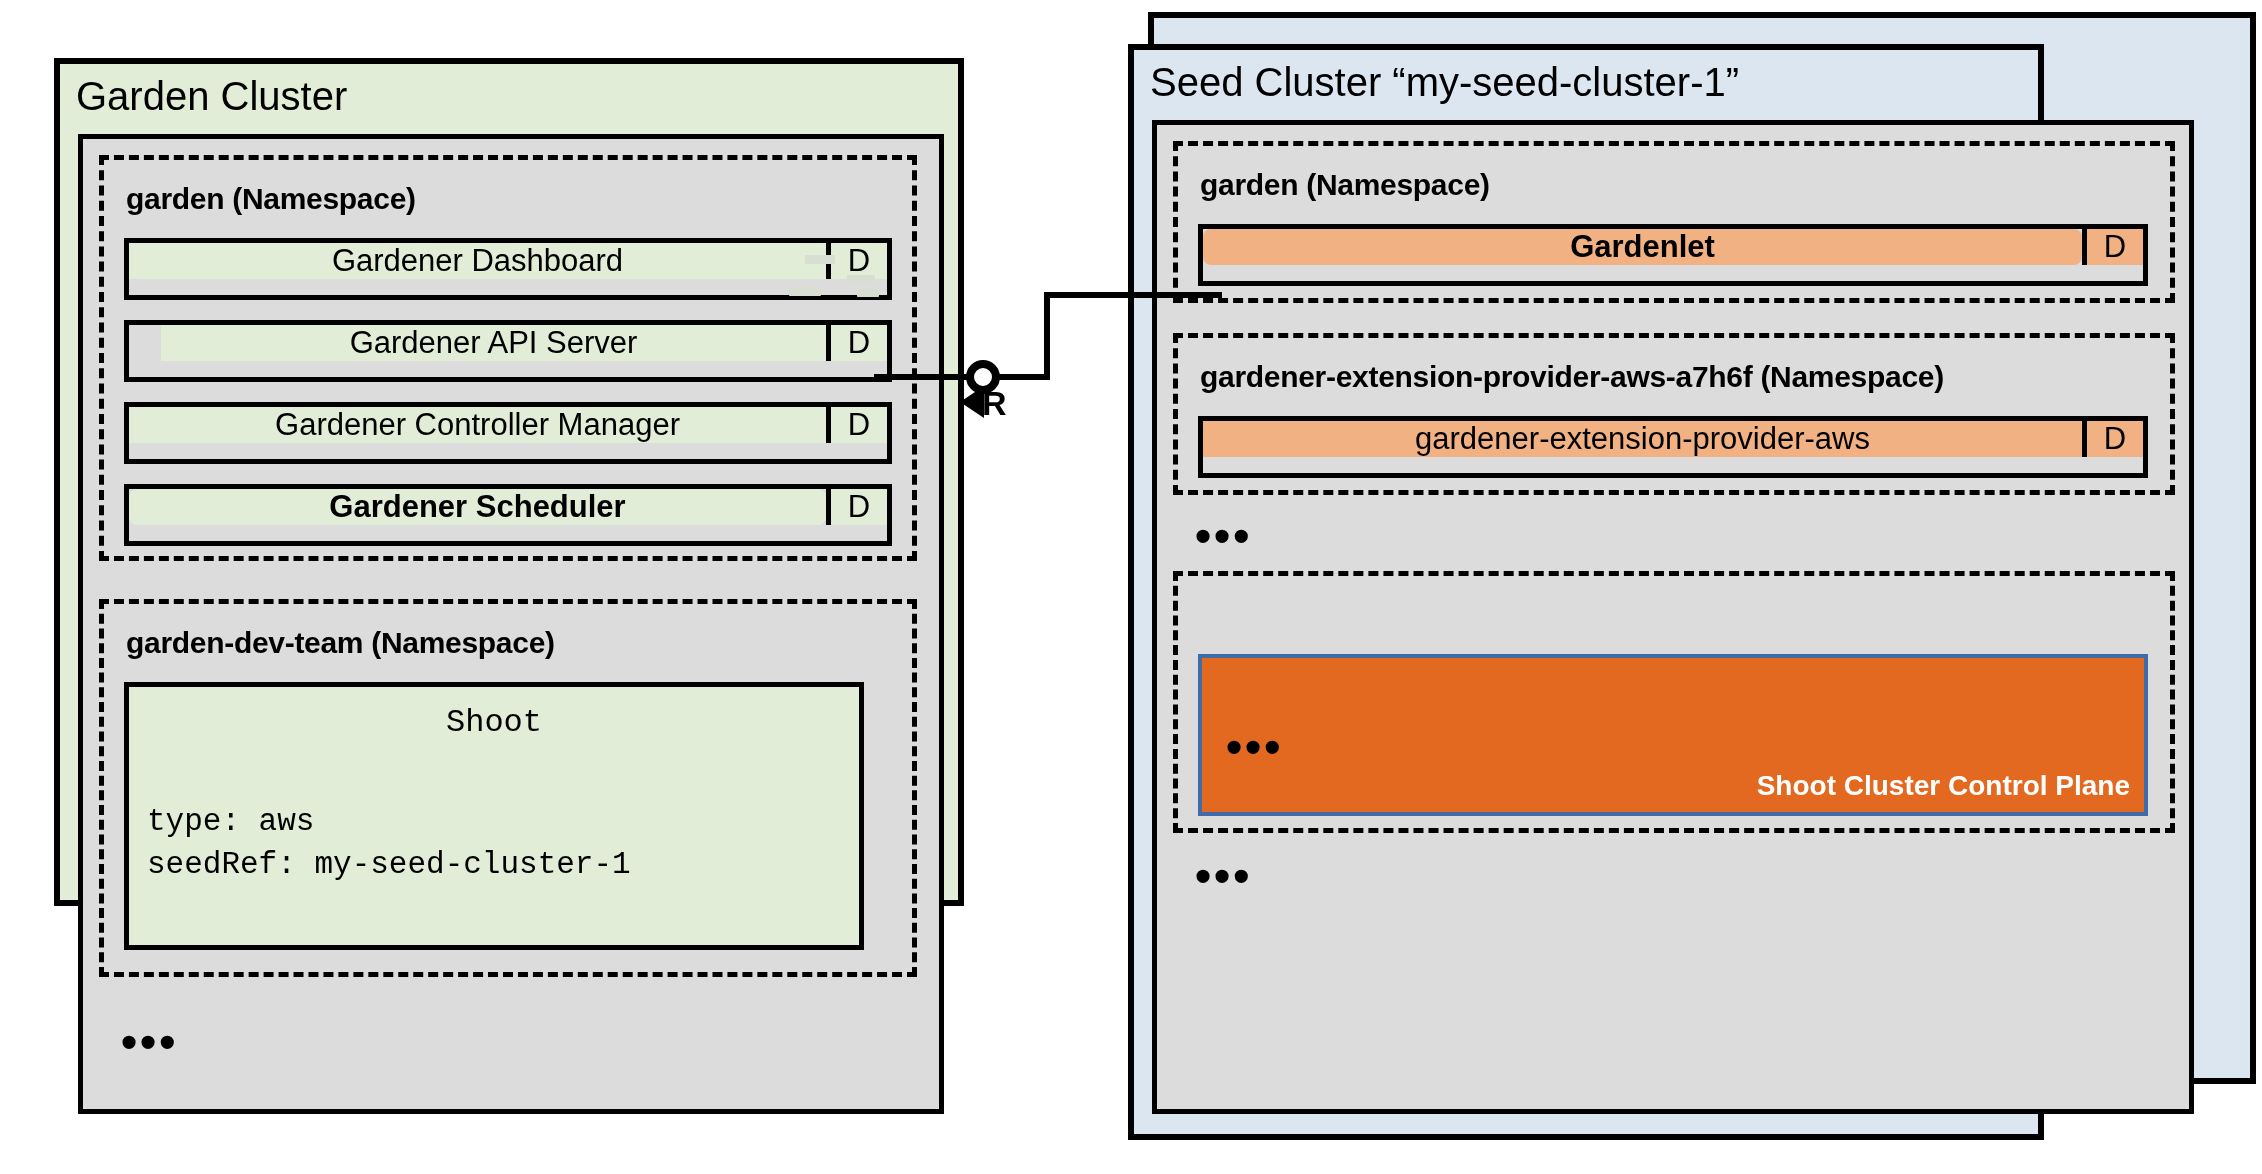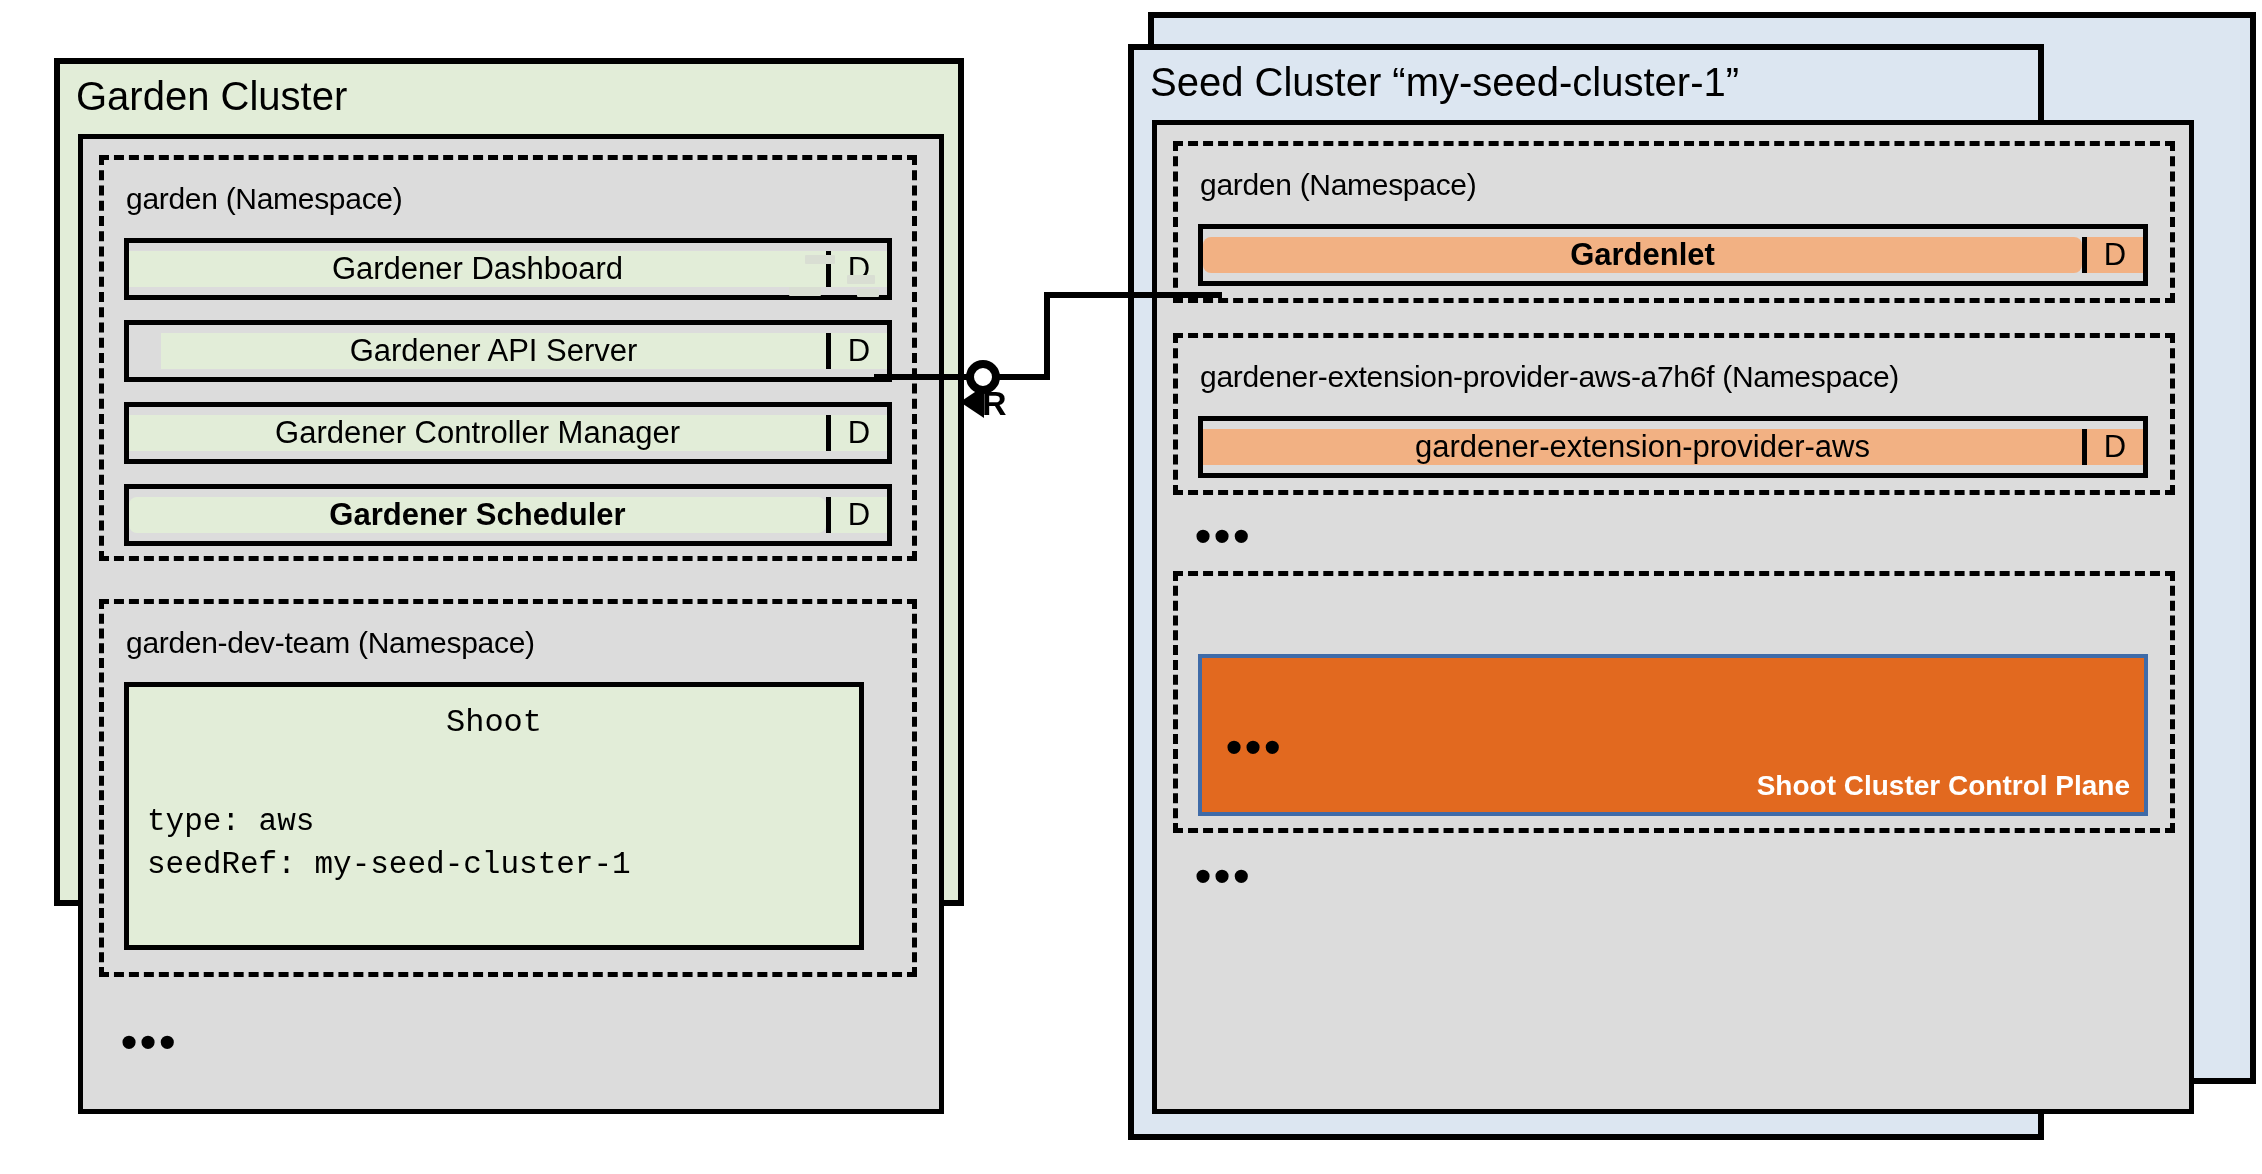--- a/index.html
+++ b/index.html
@@ -28,31 +28,31 @@
   }
   .inner-grey {
     background: #dcdcdc;
     border: 5px solid #000000;
   }
   .ns-box {
     border: 5px dashed #000000;
     background: transparent;
   }
   .ns-title {
-    font-weight: normal;
+    font-weight: bold;
     font-size: 30px;
     color: #000000;
     letter-spacing: -0.3px;
     white-space: nowrap;
   }
 
   
   .comp {
     display: flex;
-    align-items: center;
+    align-items: flex-start;
     border: 5px solid #000000;
     height: 62px;
   }
   .comp .label {
     flex: 1 1 auto;
     display: flex;
     align-items: center;
     justify-content: center;
     font-size: 31px;
     color: #000000;

